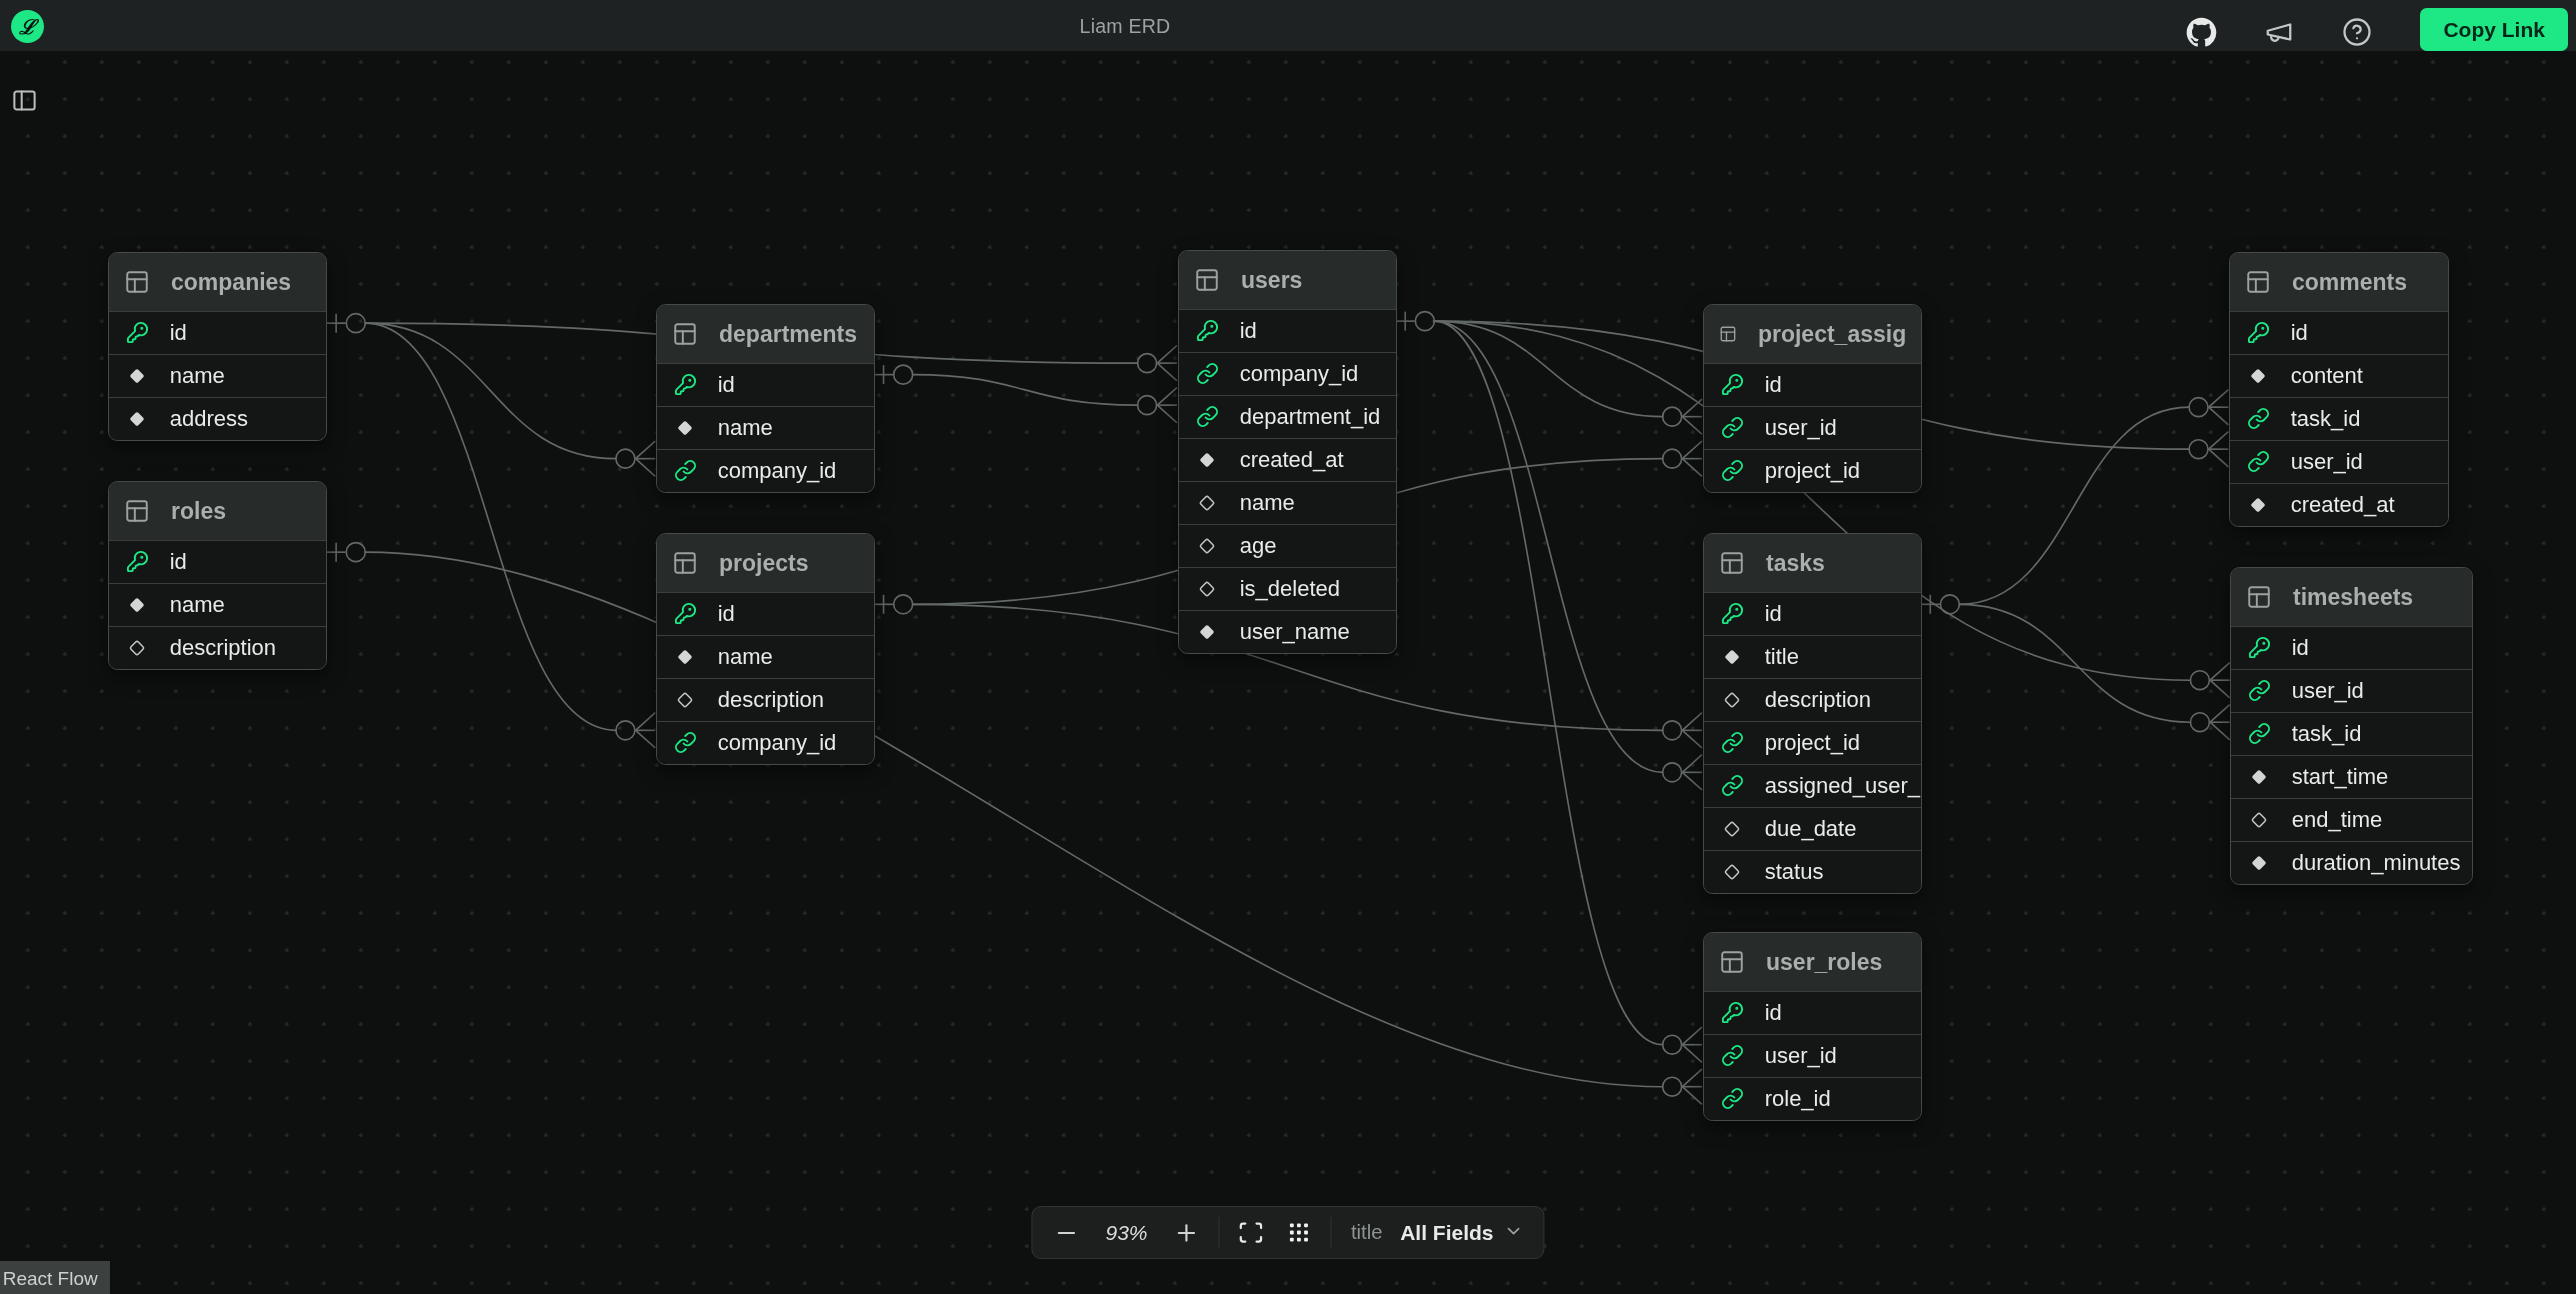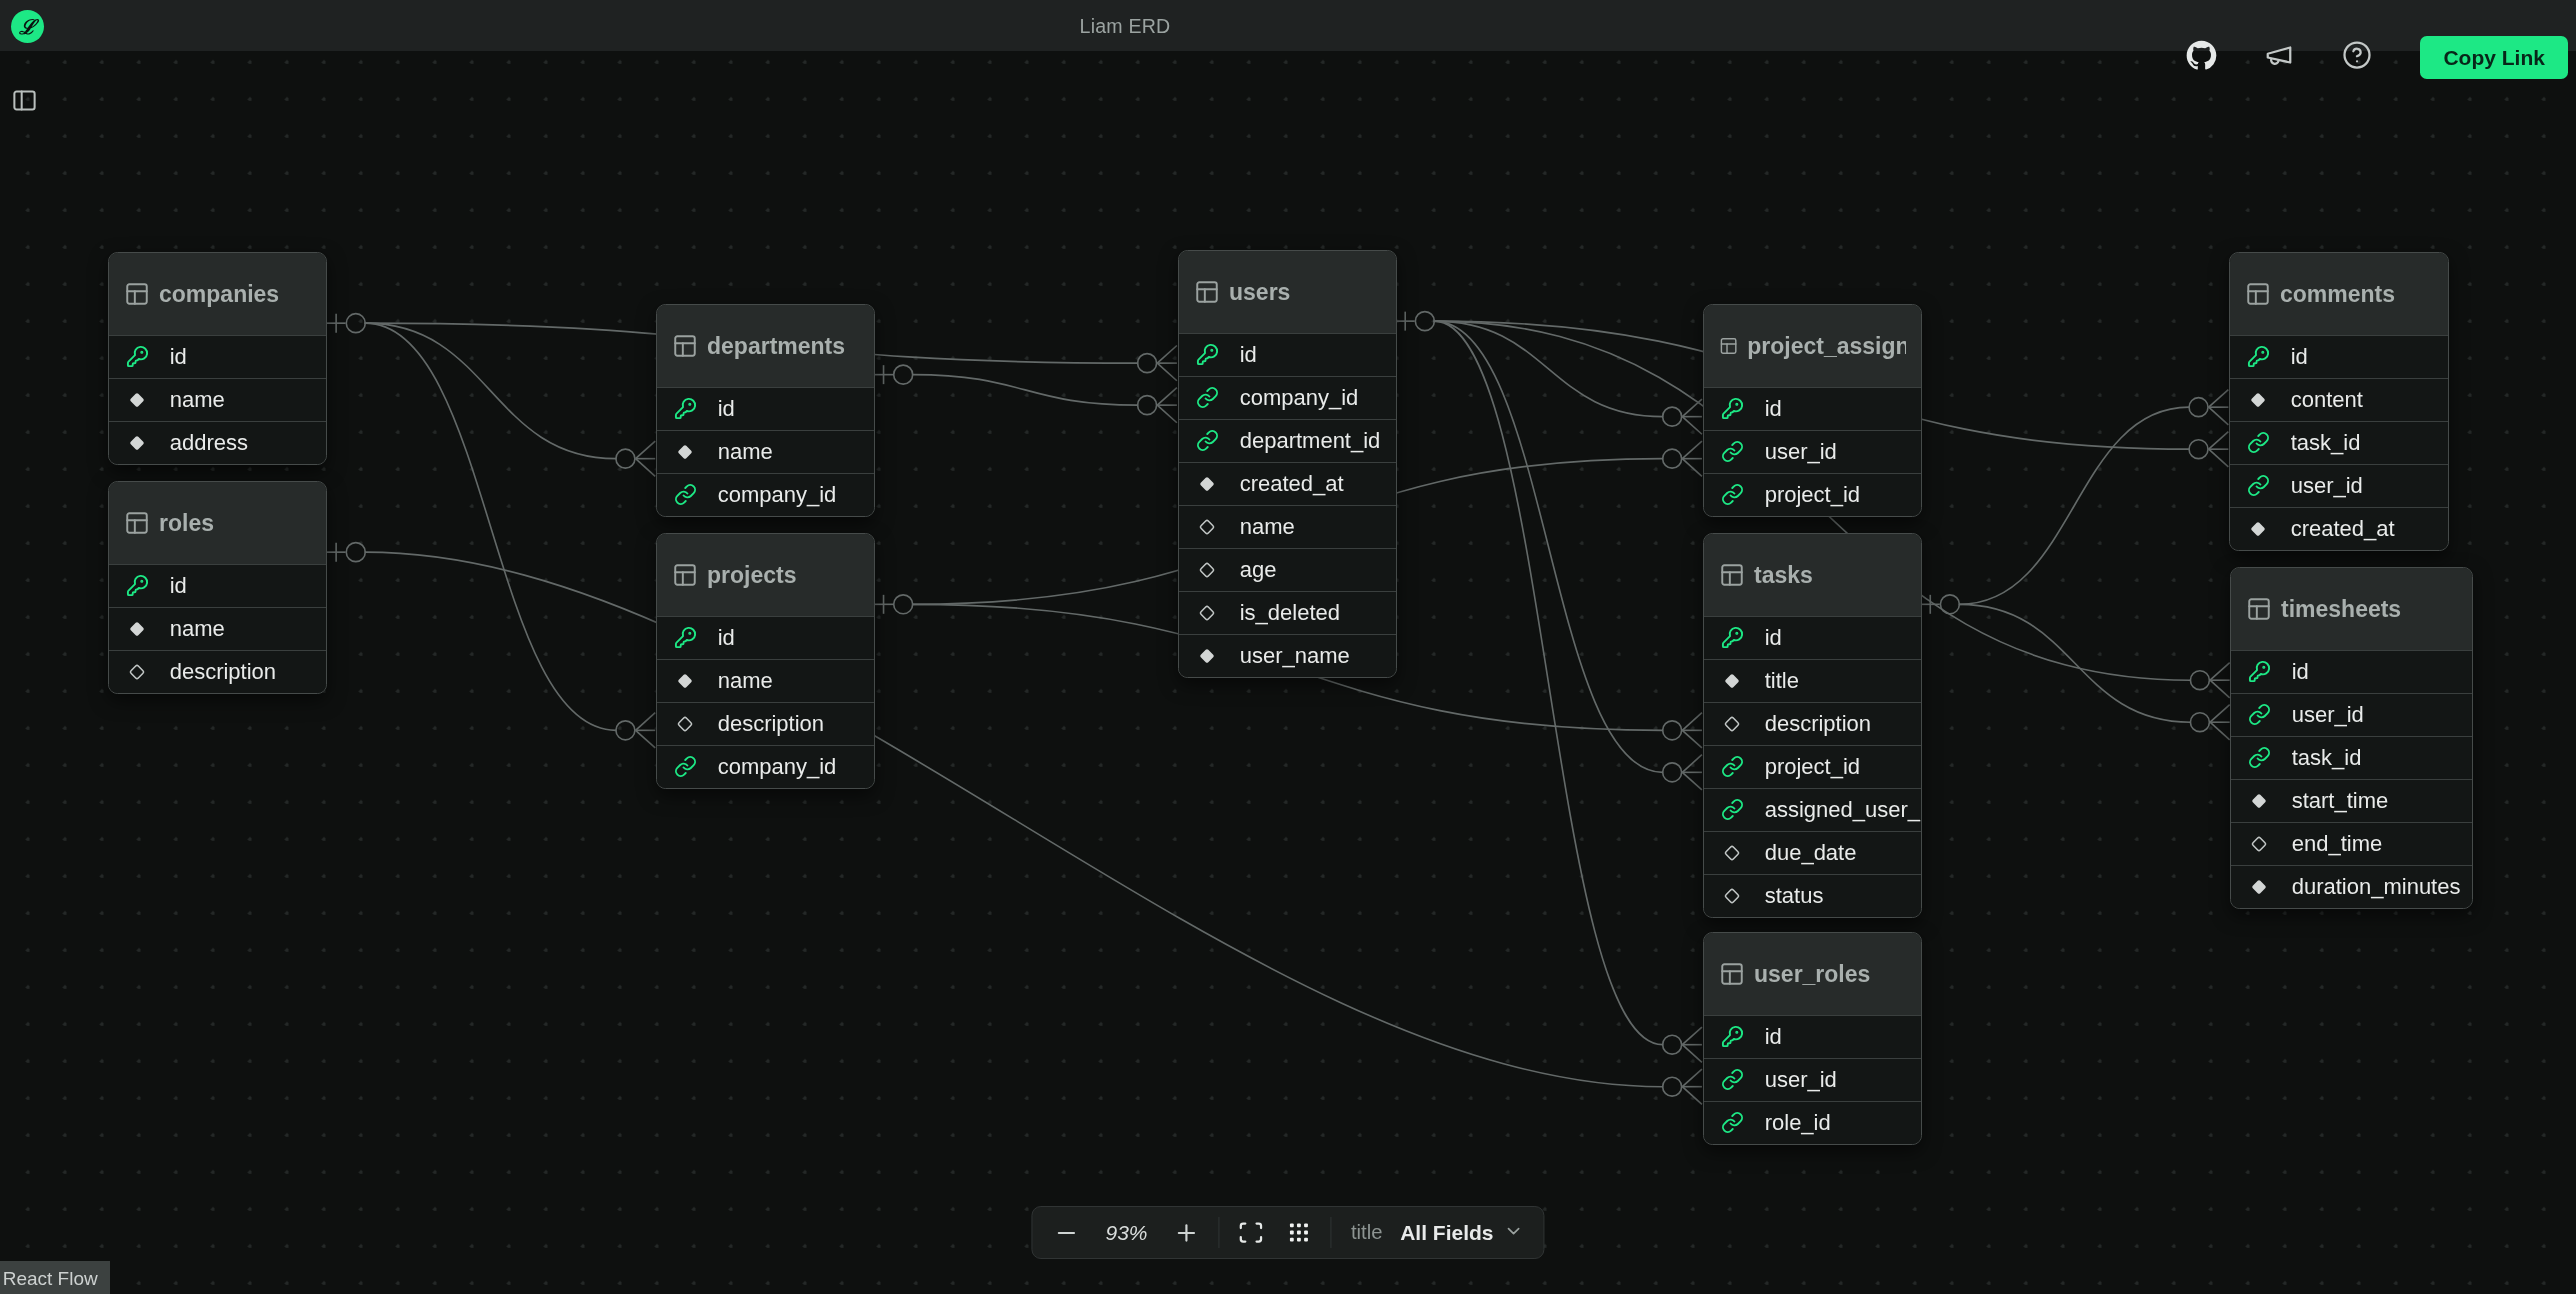--- a/index.html
+++ b/index.html
@@ -8,41 +8,41 @@
   .app{position:relative;width:2576px;height:1294px;}
 
   
   .topbar{position:absolute;left:0;top:0;width:100%;height:51px;background:#1f2222;
     display:flex;align-items:center;z-index:40;}
   .logo{position:absolute;left:11px;top:9.5px;width:33px;height:33px;border-radius:50%;
     background:#1de885;display:flex;align-items:center;justify-content:center;
     font-family:"DejaVu Serif",serif;font-style:italic;font-weight:700;font-size:20.3px;color:#0b1410;}
   .app-title{position:absolute;left:1125px;top:50%;transform:translate(-50%,-50%);
     color:#9ba3a1;font-size:19.6px;font-weight:500;letter-spacing:0.2px;}
-  .topbar-actions{position:absolute;right:8.1px;top:0;height:100%;display:flex;align-items:flex-start;gap:40px;margin-top:36px;}
+  .topbar-actions{position:absolute;right:8.1px;top:0;height:100%;display:flex;align-items:flex-end;gap:40px;}
   .icon-btn{width:38px;height:38px;display:flex;align-items:center;justify-content:center;
     background:transparent;border:none;cursor:pointer;padding:0;}
   .icon-btn svg{display:block;}
   .copy-link{height:43px;padding:0 23px;border:none;border-radius:6.8px;background:#1de885;
     color:#082619;font-size:21px;font-weight:700;cursor:pointer;margin-left:4.1px;}
 
   
   .canvas{position:absolute;inset:0;
     background-image:radial-gradient(circle,#242827 2px,transparent 2px);
     background-size:37px 37px;background-position:9.5px 6.8px;}
   .panel-toggle{position:absolute;left:11px;top:84px;width:35px;height:33px;background:transparent;
     border:none;cursor:pointer;display:flex;align-items:center;justify-content:flex-start;padding:0;z-index:30;}
 
   #edges{position:absolute;inset:0;z-index:1;}
 
   
   .table{position:absolute;z-index:5;border:1.4px solid #464b4a;border-radius:9.5px;
     background:#131615;box-shadow:0 6.8px 17.6px rgba(0,0,0,.5);overflow:hidden;cursor:grab;}
-  .t-header{height:50px;background:#272b2a;display:flex;align-items:center;gap:9px;
-    padding:16px 15px;}
+  .t-header{height:50px;background:#272b2a;display:flex;align-items:center;gap:21px;
+    padding:4px 15px;}
   .t-title{color:#a9b0ae;font-size:23px;font-weight:600;white-space:nowrap;overflow:hidden;}
   .t-row{height:42px;display:flex;align-items:center;gap:20px;padding:0 16.3px;
     border-top:1.4px solid #3a3f3e;background:#131615;}
   .t-row:first-of-type{border-top:none;}
   .f-name{color:#e9ebea;font-size:22px;font-weight:500;white-space:nowrap;}
   .f-icon{display:flex;align-items:center;justify-content:center;width:24.4px;height:24.4px;flex:0 0 24.4px;}
 
   
   .toolbar{position:absolute;left:50%;transform:translateX(-50%);bottom:35px;height:51px;
     background:#1c1f1e;border:1.4px solid #303434;border-radius:9.5px;display:flex;align-items:center;

